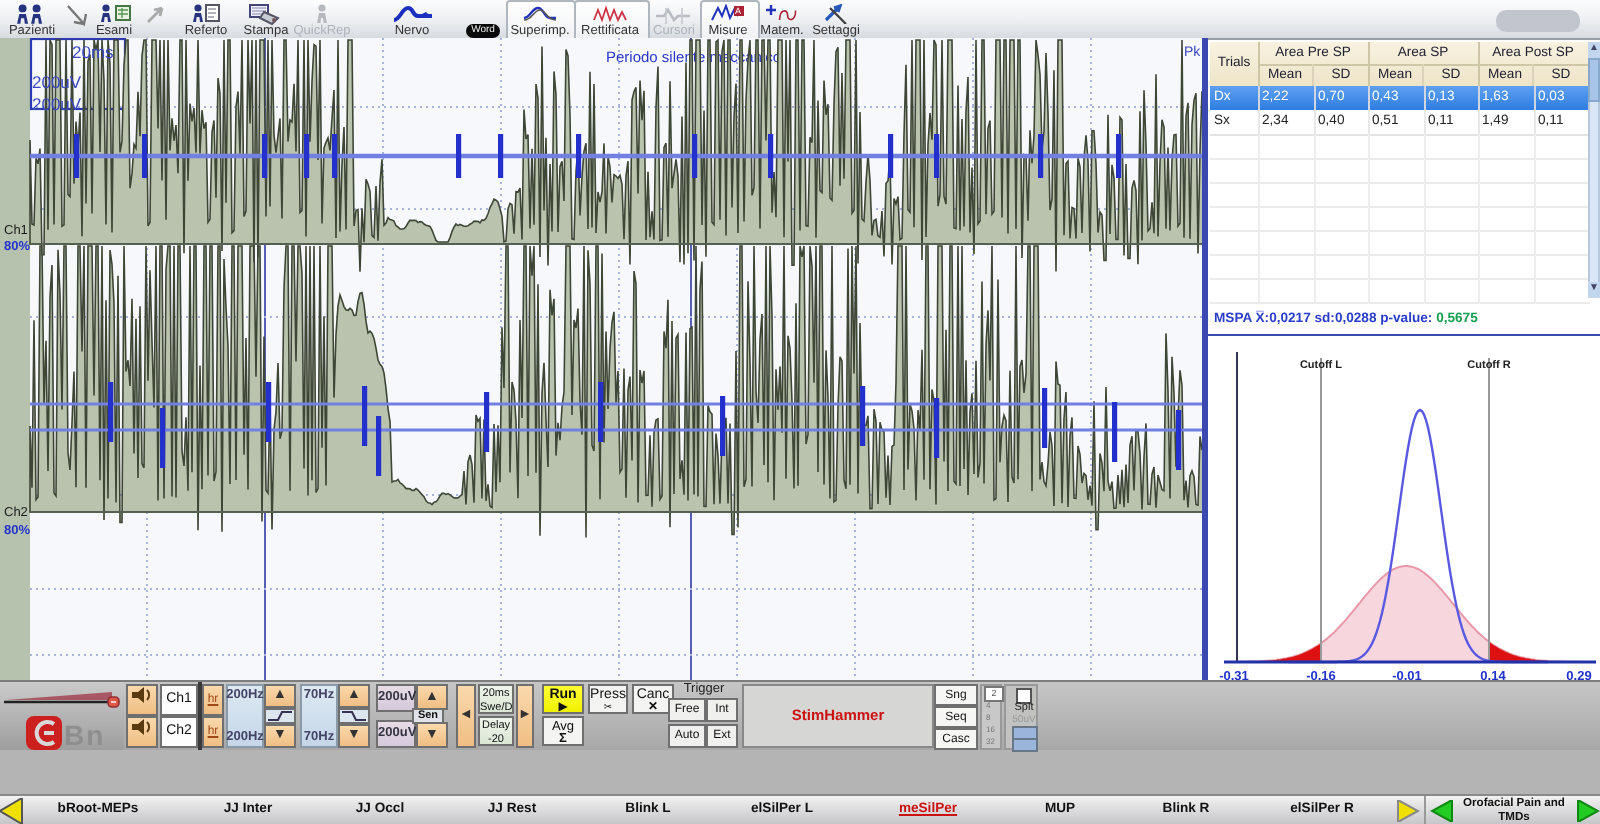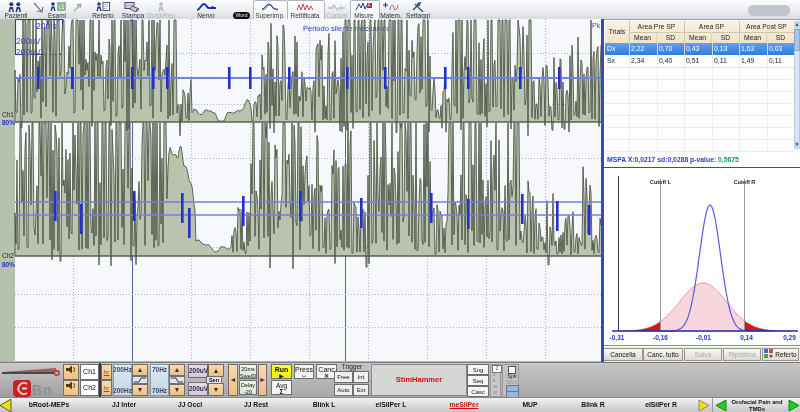--- a/index.html
+++ b/index.html
@@ -278,21 +278,21 @@
 <div style="position:absolute;left:643px;top:348px;width:40px;height:13px;background:linear-gradient(#f8f7f4,#dedbd2);border:1px solid #9a968c;box-sizing:border-box;font-size:6.5px;color:#111;text-align:center;line-height:11px">Canc. tutto</div>
 <div style="position:absolute;left:684px;top:348px;width:38px;height:13px;background:linear-gradient(#f8f7f4,#dedbd2);border:1px solid #9a968c;box-sizing:border-box;font-size:6.5px;color:#aaa;text-align:center;line-height:11px">Salva</div>
 <div style="position:absolute;left:723px;top:348px;width:38px;height:13px;background:linear-gradient(#f8f7f4,#dedbd2);border:1px solid #9a968c;box-sizing:border-box;font-size:6.5px;color:#aaa;text-align:center;line-height:11px">Ripristina</div>
 <div style="position:absolute;left:762px;top:348px;width:37px;height:13px;background:linear-gradient(#f8f7f4,#dedbd2);border:1px solid #9a968c;box-sizing:border-box;font-size:6.5px;color:#111;text-align:center;line-height:11px"><svg width="9" height="9" viewBox="0 0 9 9" style="vertical-align:-1px">
       <rect x="0" y="0" width="4" height="4" fill="#4466cc"></rect>
       <rect x="5" y="0" width="4" height="4" fill="#cc4444"></rect>
       <rect x="0" y="5" width="4" height="4" fill="#44aa44"></rect>
       <path d="M5 7 h4 M7 5 v4" stroke="#226622"></path>
     </svg> Referto</div>
 <div style="position:absolute;left:601px;top:19px;width:3px;height:343px;background:#3949b0"></div>
-<div style="position:absolute;left:0;top:362px;width:800px;height:35px;background:linear-gradient(#c6c6c6,#a8a8a8);border-top:1px solid #7d7d7d;box-sizing:border-box">
+<div style="position:absolute;left:0;top:340px;width:800px;height:35px;background:linear-gradient(#c6c6c6,#a8a8a8);border-top:1px solid #7d7d7d;box-sizing:border-box">
     <div style="position:absolute;left:0;top:0;width:62px;height:34px;background:linear-gradient(#cacaca,#9e9e9e)"><svg width="62" height="34" viewBox="0 0 62 34">
         <polygon points="3,9 56,5 56,9" fill="#a85862"></polygon>
         <line x1="2" y1="10" x2="57" y2="10" stroke="#222" stroke-width="1.3"></line>
         <rect x="54" y="7.5" width="5.5" height="5" rx="2" fill="#e05848" stroke="#903030" stroke-width="0.8"></rect>
         <line x1="55.5" y1="10" x2="58" y2="10" stroke="#ffe0e0" stroke-width="0.9"></line>
         <rect x="13" y="17" width="18" height="17" rx="4" fill="#cc2020"></rect>
         <path d="M27 21 a5.5 5.5 0 1 0 0 9 M22 25.5 h5" stroke="#d8d8d8" stroke-width="2" fill="none"></path>
         <text x="32" y="31.5" font-size="14" font-weight="bold" fill="#8e8e8e" font-family="Liberation Sans, sans-serif" letter-spacing="1">Bn</text>
       </svg></div>
     <div style="position:absolute;left:63px;top:1px;width:16px;height:16px;background:linear-gradient(#fad9ac,#f0bE84);border:1px solid #6f6f6f;box-sizing:border-box;font-size:7px;color:#111;text-align:center;line-height:14px;"><svg width="10" height="9" viewBox="0 0 10 9">

